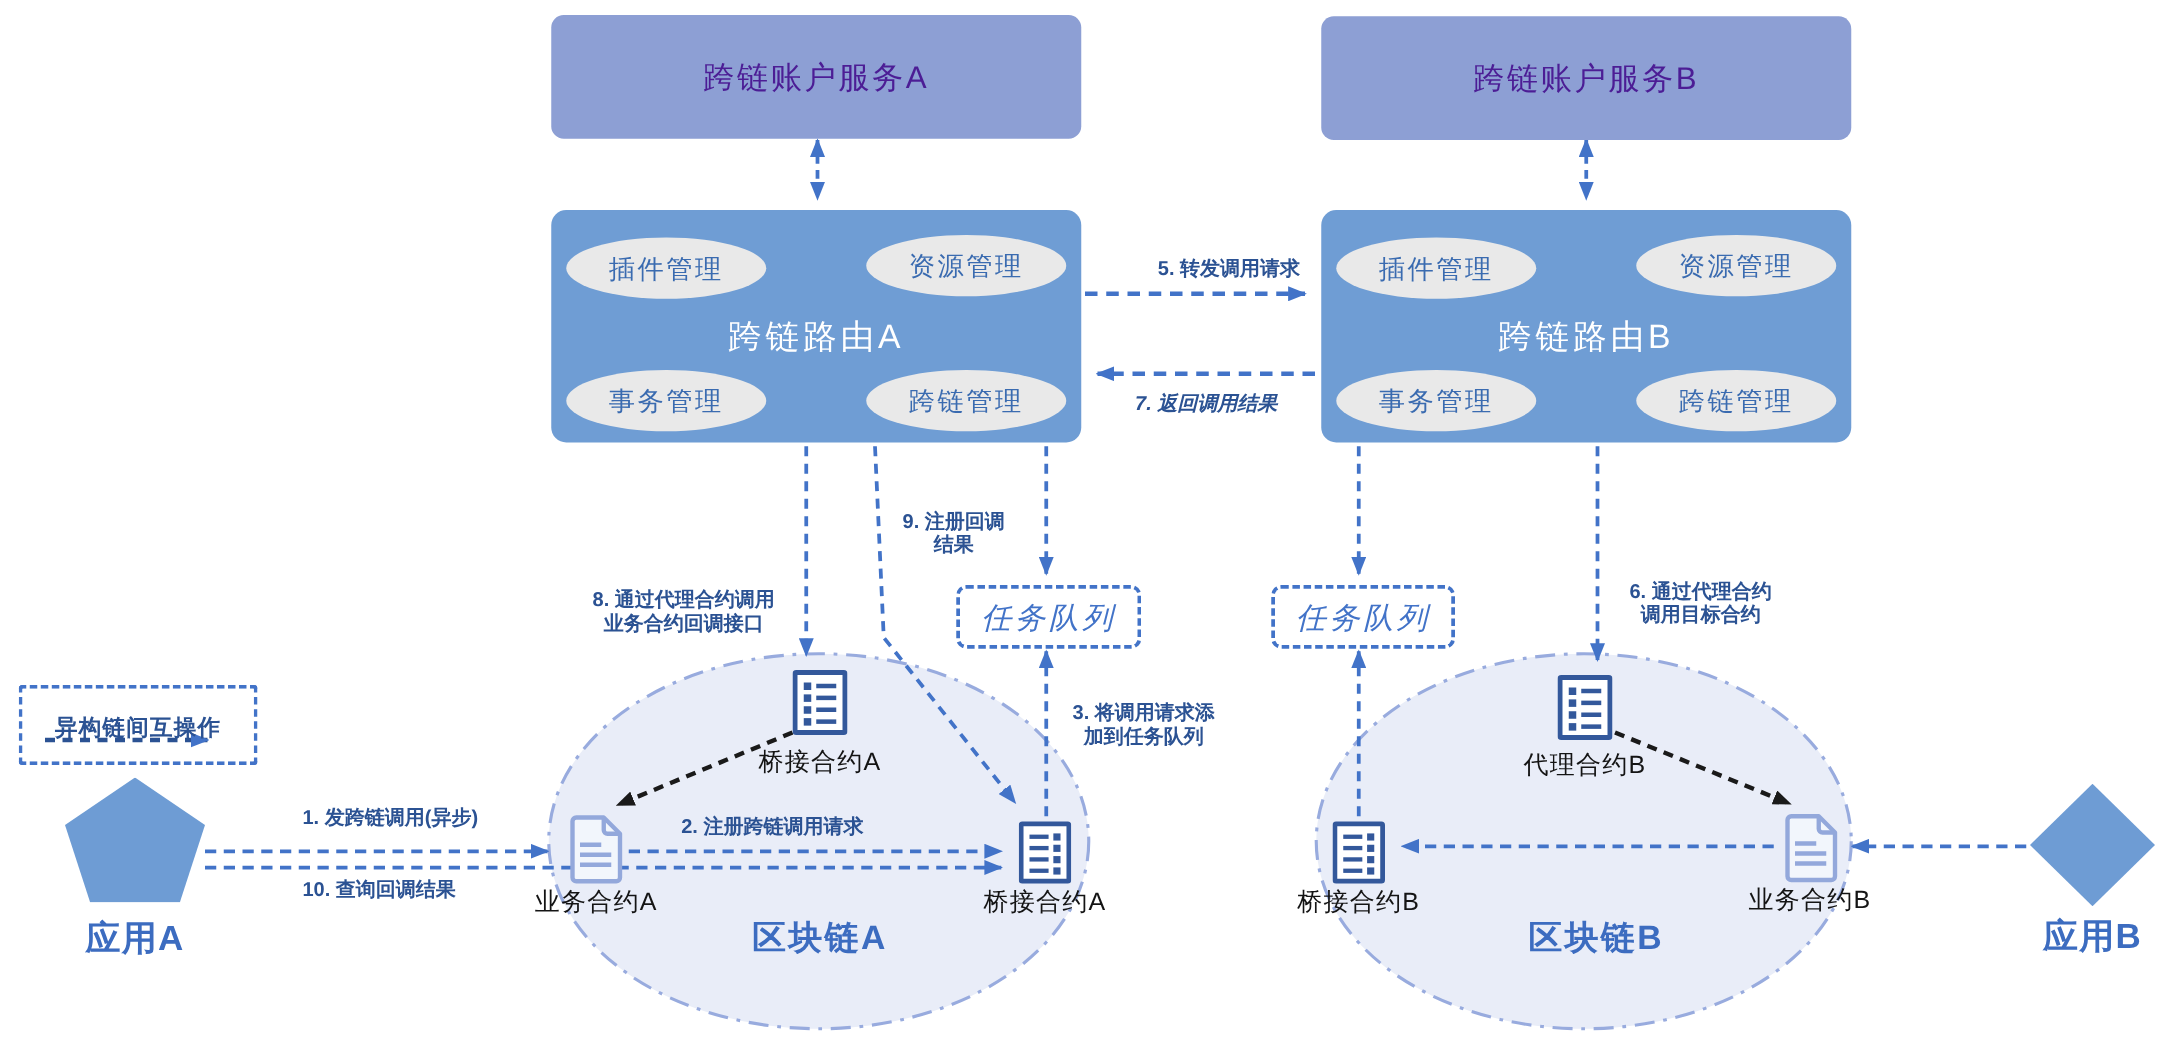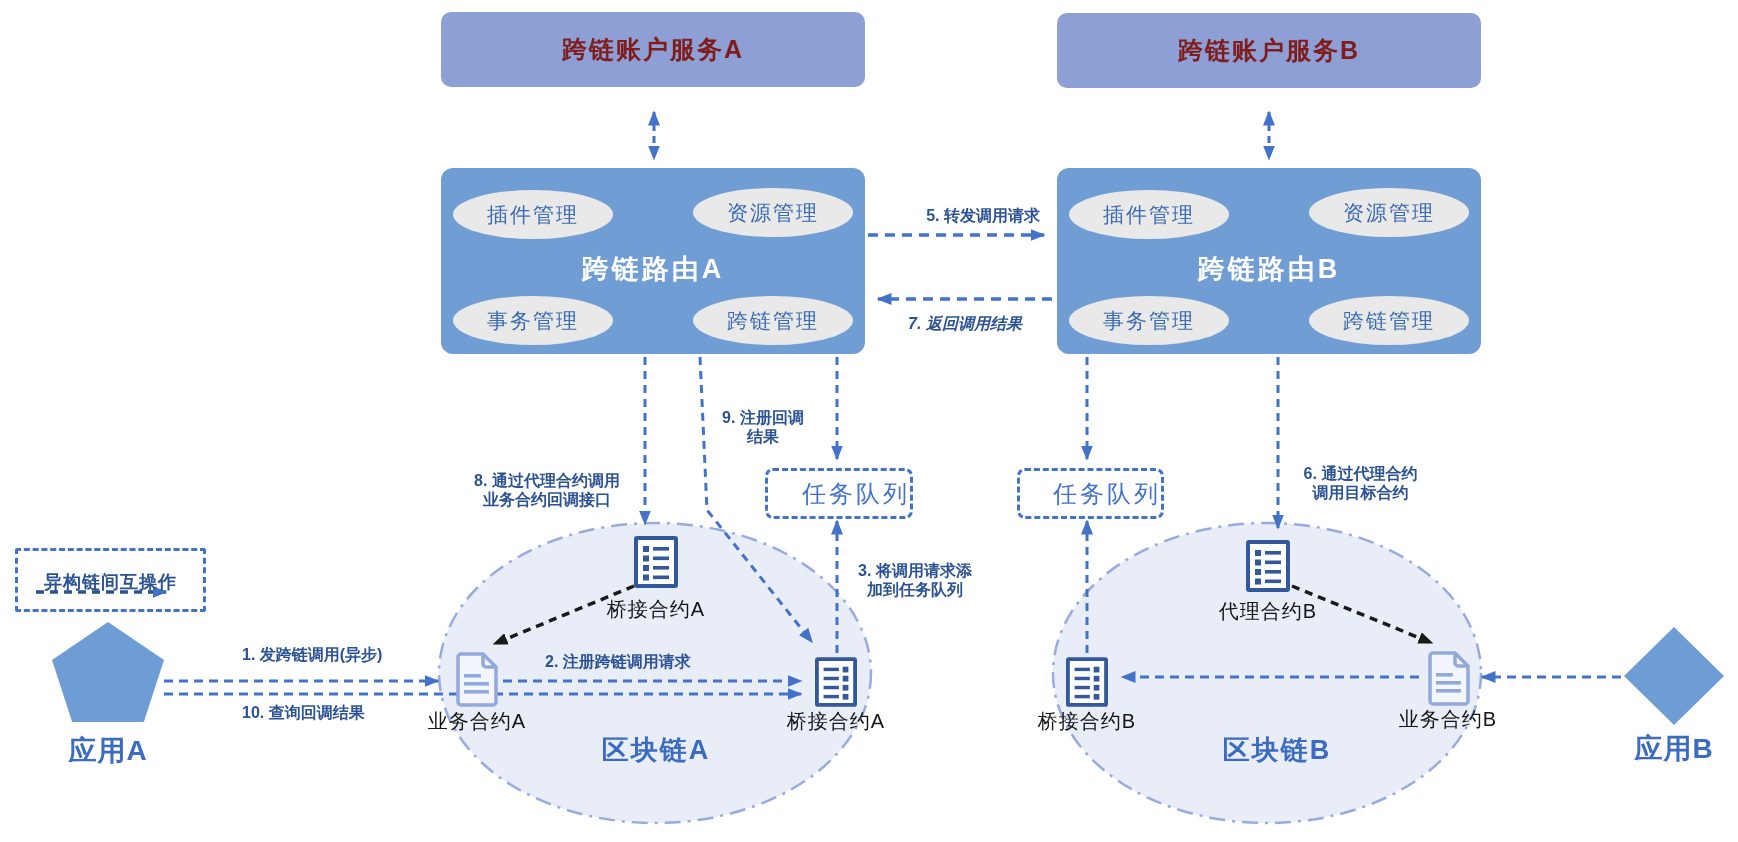--- a/index.html
+++ b/index.html
@@ -1,31 +1,31 @@
 <!DOCTYPE html>
 <html><head>
 <meta charset="utf-8">
 <style>
   html,body{margin:0;padding:0;background:#ffffff;}
   body{font-family:"Liberation Sans","DejaVu Sans",sans-serif;}
   #stage{position:relative;width:1738px;height:842px;background:#ffffff;overflow:hidden;}
   #stage > svg.wires{position:absolute;left:0;top:0;z-index:1;}
   .abs{position:absolute;z-index:2;}
-  .service-box{width:424px;height:75px;background:#8D9FD4;border-radius:10px;
-    display:flex;align-items:center;justify-content:center;color:#7f1d1d;
-    font-size:25px;font-weight:bold;letter-spacing:2px;}
+  .service-box{width:424px;height:99px;background:#8D9FD4;border-radius:10px;
+    display:flex;align-items:center;justify-content:center;color:#4c1d95;
+    font-size:25px;font-weight:normal;letter-spacing:2px;}
   .router-box{width:424px;height:186px;background:#6F9DD4;border-radius:12px;}
   .router-title{position:absolute;left:0;top:83px;width:100%;text-align:center;
-    color:#ffffff;font-size:27px;font-weight:bold;letter-spacing:3px;}
+    color:#ffffff;font-size:27px;font-weight:normal;letter-spacing:3px;}
   .chip{position:absolute;width:160px;height:49px;background:#E9E9E9;border-radius:50%;
     display:flex;align-items:center;justify-content:center;color:#3A6BB0;font-size:21px;letter-spacing:2px;}
   .chip.tl{left:12px;top:22px;}  .chip.tr{left:252px;top:20px;}
   .chip.bl{left:12px;top:128px;} .chip.br{left:252px;top:128px;}
   .queue{width:142px;height:45px;border:3px dashed #4273C8;border-radius:8px;background:#ffffff;
-    display:flex;align-items:center;justify-content:flex-end;color:#4273C8;font-size:24px;letter-spacing:3px;}
+    display:flex;align-items:center;justify-content:center;color:#4273C8;font-size:24px;letter-spacing:3px;font-style:italic;}
   .step{color:#2B5293;font-size:16px;font-weight:bold;line-height:1.2;white-space:pre-line;}
   .center{text-align:center;}
   .contract-label{color:#141414;font-size:20px;text-align:center;width:130px;letter-spacing:1px;}
   .chain-label{color:#3C6CC0;font-size:27px;font-weight:bold;text-align:center;width:210px;letter-spacing:2px;}
   .app-label{color:#3C6CC0;font-size:28px;font-weight:bold;text-align:center;width:130px;letter-spacing:1px;}
   .legend-box{width:185px;height:58px;border:3px dashed #4273C8;border-radius:3px;background:transparent;}
   .legend-label{position:absolute;left:0;top:6px;width:100%;text-align:center;
     color:#2B5293;font-size:18px;font-weight:bold;letter-spacing:1px;margin-top:13px;}
   .pentagon{width:112px;height:100px;background:#6E9CD4;
     clip-path:polygon(50% 0%,100% 38%,82% 100%,18% 100%,0% 38%);}

